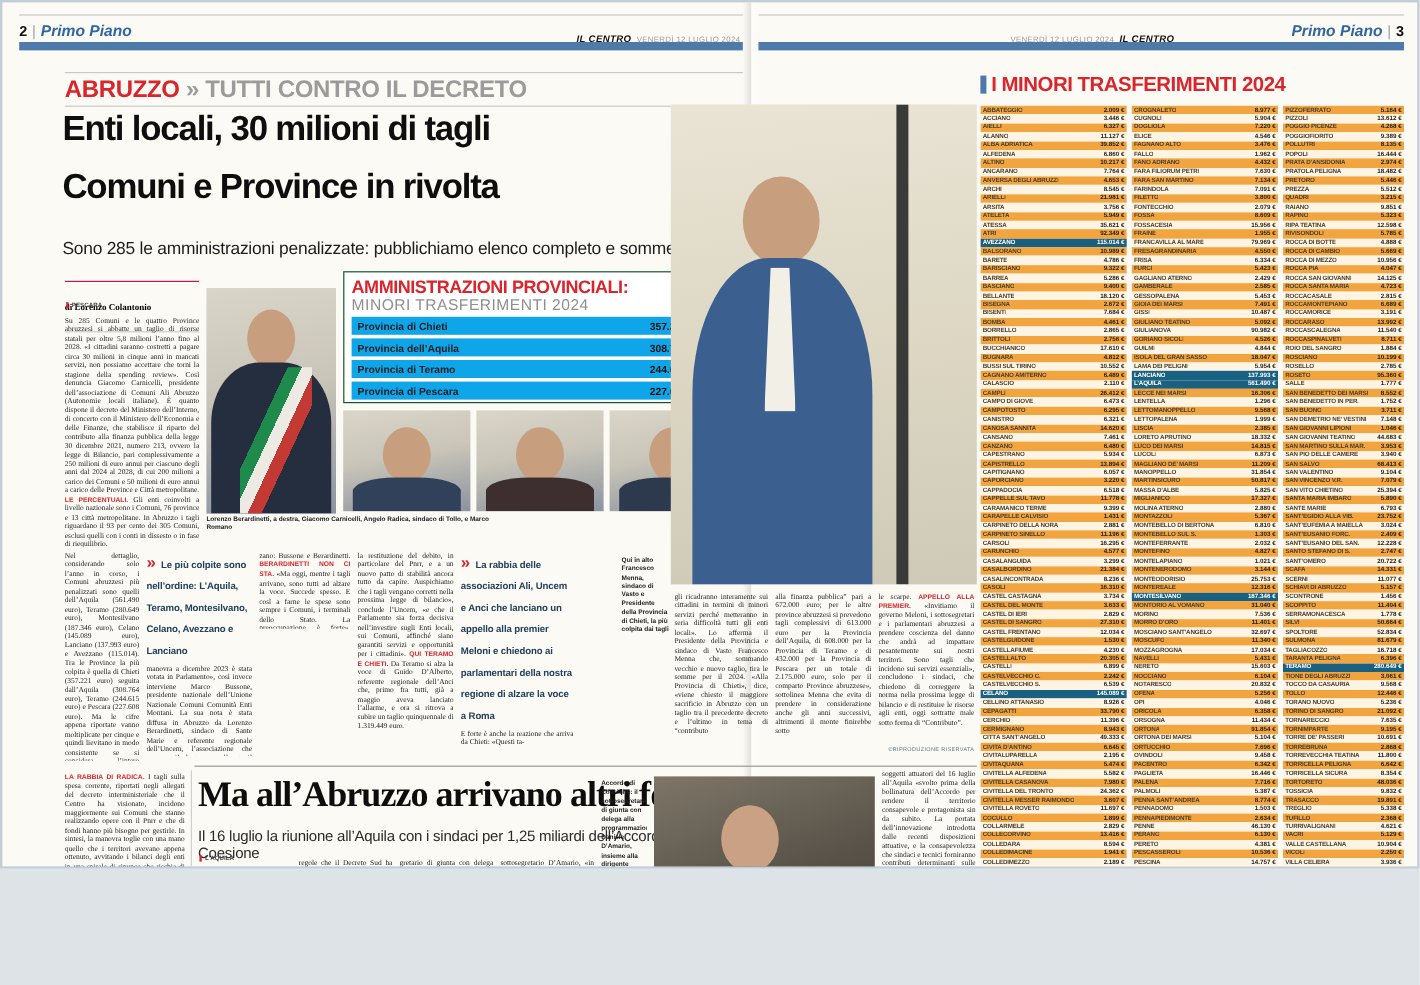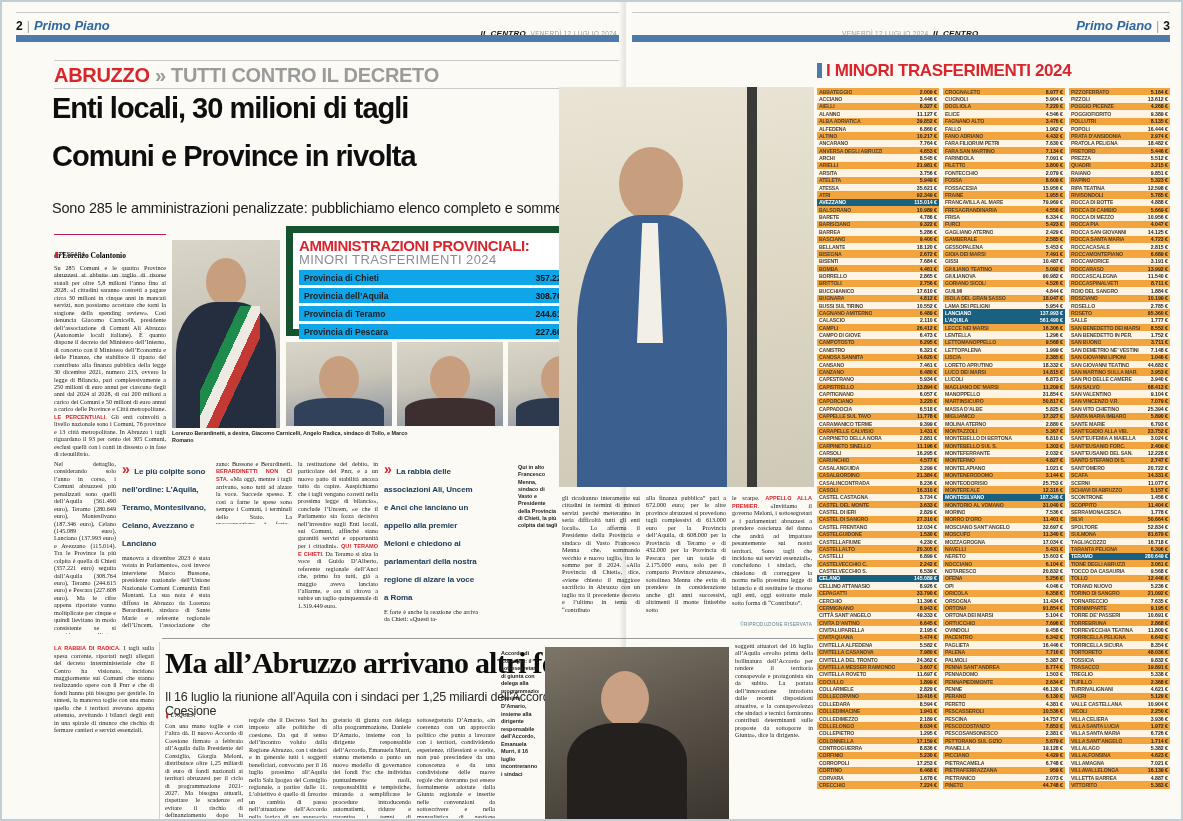--- a/index.html
+++ b/index.html
@@ -1,16 +1,16 @@
 <!DOCTYPE html>
 <html><head>
 <meta charset="utf-8">
 <style>
   html,body{margin:0;padding:0;background:#dde3e7;}
-  #paper{position:relative;width:1183px;height:821px;background:#fbfaf5;border:2px solid #c2ced6;
+  #paper{position:relative;width:1183px;height:724px;background:#fbfaf5;border:2px solid #c2ced6;
          font-family:"Liberation Sans",sans-serif;overflow:hidden;box-sizing:border-box;}
   .abs{position:absolute;}
   .hairline{background:#c9c9c9;height:1px;}
   .bluebar{background:#4d7aa8;height:7px;}
   .fold{left:617px;top:0;width:14px;height:821px;background:linear-gradient(90deg,rgba(0,0,0,0) 0%,rgba(120,120,120,.18) 45%,rgba(255,255,255,.5) 55%,rgba(0,0,0,0) 100%);}
   
   .hdr{font-size:12.5px;color:#111;}
   .hdr .pg{font-weight:bold;font-size:12px;}
   .hdr .sep{color:#9aa4ab;margin:0 4px;font-weight:normal;}
   .section{color:#2f66a0;font-weight:bold;font-style:italic;font-size:13px;}
@@ -27,21 +27,21 @@
   .dl-sq{color:#d8262c;}
   
   .bodycol{font-family:"Liberation Serif",serif;font-size:6.2px;line-height:1.2;color:#1a1a1a;text-align:justify;overflow:hidden;}
   .rh{color:#d8262c;font-family:"Liberation Sans",sans-serif;font-weight:bold;font-size:5.6px;}
   .signoff{font-size:4.6px;color:#5a7d8a;text-align:right;letter-spacing:.3px;}
   
   .quote{margin-bottom:4px;}
   .quote .qmark{color:#d8262c;font-weight:bold;font-size:14px;line-height:10px;display:inline;}
   .qtext{display:inline;font-weight:bold;font-size:8px;line-height:1.28;color:#23405a;letter-spacing:-.1px;}
   
-  .pbox{border:7px solid #14532d;background:#fff;padding:5px 6px;box-sizing:border-box;}
+  .pbox{border:1px solid #14532d;background:#fff;padding:5px 6px;box-sizing:border-box;}
   .pbox .t1{color:#d8262c;font-weight:bold;font-size:15px;letter-spacing:-.4px;line-height:1;}
   .pbox .t2{color:#8e8e8e;font-size:13px;letter-spacing:.4px;line-height:1.1;margin-bottom:3px;}
   .prow{background:#0ea5e9;display:flex;justify-content:space-between;align-items:center;height:15px;margin-top:3px;padding:0 5px;}
   .prow .pn{font-weight:bold;font-size:8.6px;color:#1d1d1d;}
   .prow .pv{font-weight:bold;font-size:8.6px;color:#111;}
   .prow .pu{font-weight:normal;font-size:7.6px;color:#333;}
   
   .photo{background:linear-gradient(170deg,#d9d5c9 0%,#c9c5b8 45%,#8c93a0 100%);overflow:hidden;}
   .photo .head{position:absolute;border-radius:50%;background:#c79f7f;}
   .photo .torso{position:absolute;border-radius:40% 40% 0 0;background:#31415a;}

